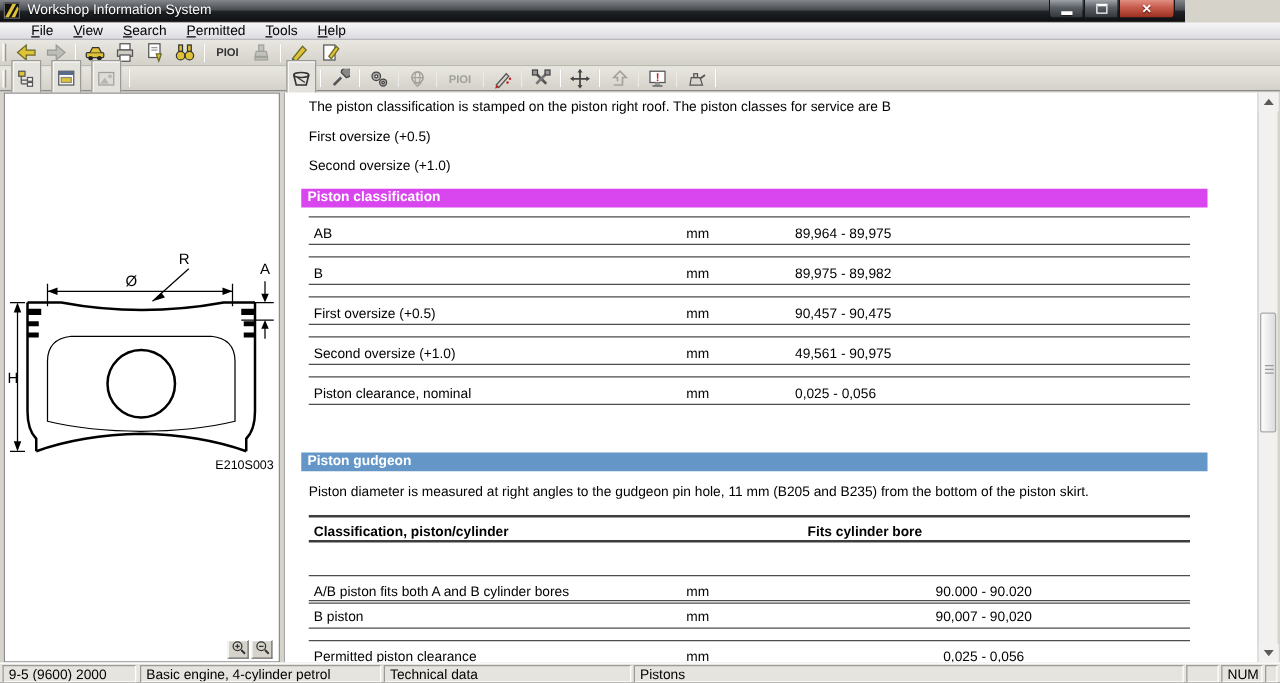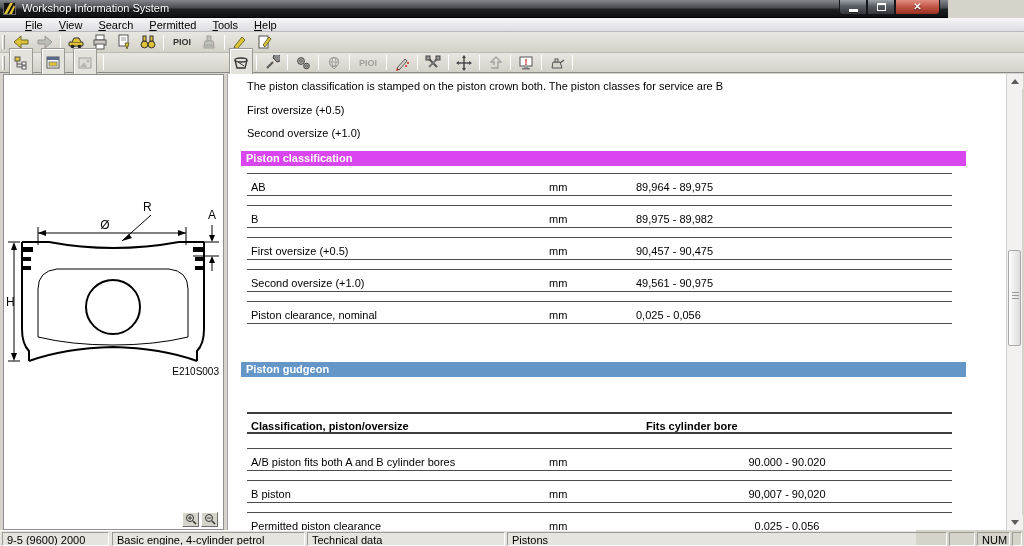--- a/index.html
+++ b/index.html
@@ -58,21 +58,21 @@
 
   
   .vscroll{position:absolute;left:1006px;top:74px;width:16px;height:456px;background:#f2f1ef;border-left:1px solid #cfcfcf;}
   .sbtn{position:absolute;left:0;width:16px;height:15px;background:#f2f1ef;display:flex;align-items:center;justify-content:center;}
   .tri-up{width:0;height:0;border-left:4px solid transparent;border-right:4px solid transparent;border-bottom:5px solid #5a5a5a;}
   .tri-down{width:0;height:0;border-left:4px solid transparent;border-right:4px solid transparent;border-top:5px solid #5a5a5a;}
   .sthumb{position:absolute;left:1px;top:176px;width:13px;height:96px;background:linear-gradient(90deg,#fdfdfd,#dcdcdc);border:1px solid #a9a9a9;border-radius:2px;}
   .sthumb::after{content:"";position:absolute;left:3px;top:44px;width:7px;height:1px;background:#9a9a9a;box-shadow:0 3px 0 #9a9a9a,0 -3px 0 #9a9a9a;}
 
   
-  .statusbar{position:absolute;left:0;top:530px;width:916px;height:16px;background:#e6e4de;border-top:1px solid #fff;}
+  .statusbar{position:absolute;left:0;top:530px;width:1024px;height:16px;background:#e6e4de;border-top:1px solid #fff;}
   .spanel{position:absolute;top:1px;height:14px;border:1px solid;border-color:#9b9b97 #fff #fff #9b9b97;padding:1px 0 0 4px;font-size:11px;white-space:nowrap;overflow:hidden;}
 </style>
 </head>
 <body>
 
 <div id="win">
 
   <div class="titlebar">
     <div class="appicon">
       <svg width="11" height="11">
@@ -404,21 +404,21 @@
         <span><svg width="12" height="12">
               <circle cx="5" cy="5" r="3.5" fill="none" stroke="#333"></circle>
               <line x1="8" y1="8" x2="11" y2="11" stroke="#333" stroke-width="1.5"></line>
               <line x1="3.2" y1="5" x2="6.8" y2="5" stroke="#333"></line>
             </svg></span>
       </div>
     </div>
   </div>
 
   <div class="mainpane">
-    <div class="para" style="top:6px">The piston classification is stamped on the piston crown both. The piston classes for service are B</div>
+    <div class="para" style="top:6px">The piston classification is stamped on the piston right roof. The piston classes for service are B</div>
     <div class="para" style="top:30px">First oversize (+0.5)</div>
     <div class="para" style="top:53px">Second oversize (+1.0)</div>
 
     <div class="secbar" style="top:77px;background:#d946ef;color:#fff">Piston classification</div>
 
     <div class="tblwrap" style="top:0">
       <div class="trow" style="top:99px">
         <span class="c-label">AB</span>
         <span class="c-unit">mm</span>
         <span class="c-val">89,964 - 89,975</span>
@@ -439,27 +439,28 @@
         <span class="c-val">49,561 - 90,975</span>
       </div>
       <div class="trow" style="top:227px">
         <span class="c-label">Piston clearance, nominal</span>
         <span class="c-unit">mm</span>
         <span class="c-val">0,025 - 0,056</span>
       </div>
     </div>
 
     <div class="secbar" style="top:288px;background:#6496c8;color:#fff">Piston gudgeon</div>
+    <div class="para" style="top:314px">Piston diameter is measured at right angles to the gudgeon pin hole, 11 mm (B205 and B235) from the bottom of the piston skirt.</div>
 
     <div class="tblwrap" style="top:0">
       <div class="thead" style="top:338px">
-        <span class="h1">Classification, piston/oversize</span>
+        <span class="h1">Classification, piston/cylinder</span>
         <span class="h2">Fits cylinder bore</span>
       </div>
-      <div class="trow" style="top:374px">
+      <div class="trow" style="top:386px">
         <span class="c-label">A/B piston fits both A and B cylinder bores</span>
         <span class="c-unit">mm</span>
         <span class="c-val2">90.000 - 90.020</span>
       </div>
       <div class="trow" style="top:406px">
         <span class="c-label">B piston</span>
         <span class="c-unit">mm</span>
         <span class="c-val2">90,007 - 90,020</span>
       </div>
       <div class="trow" style="top:438px">

